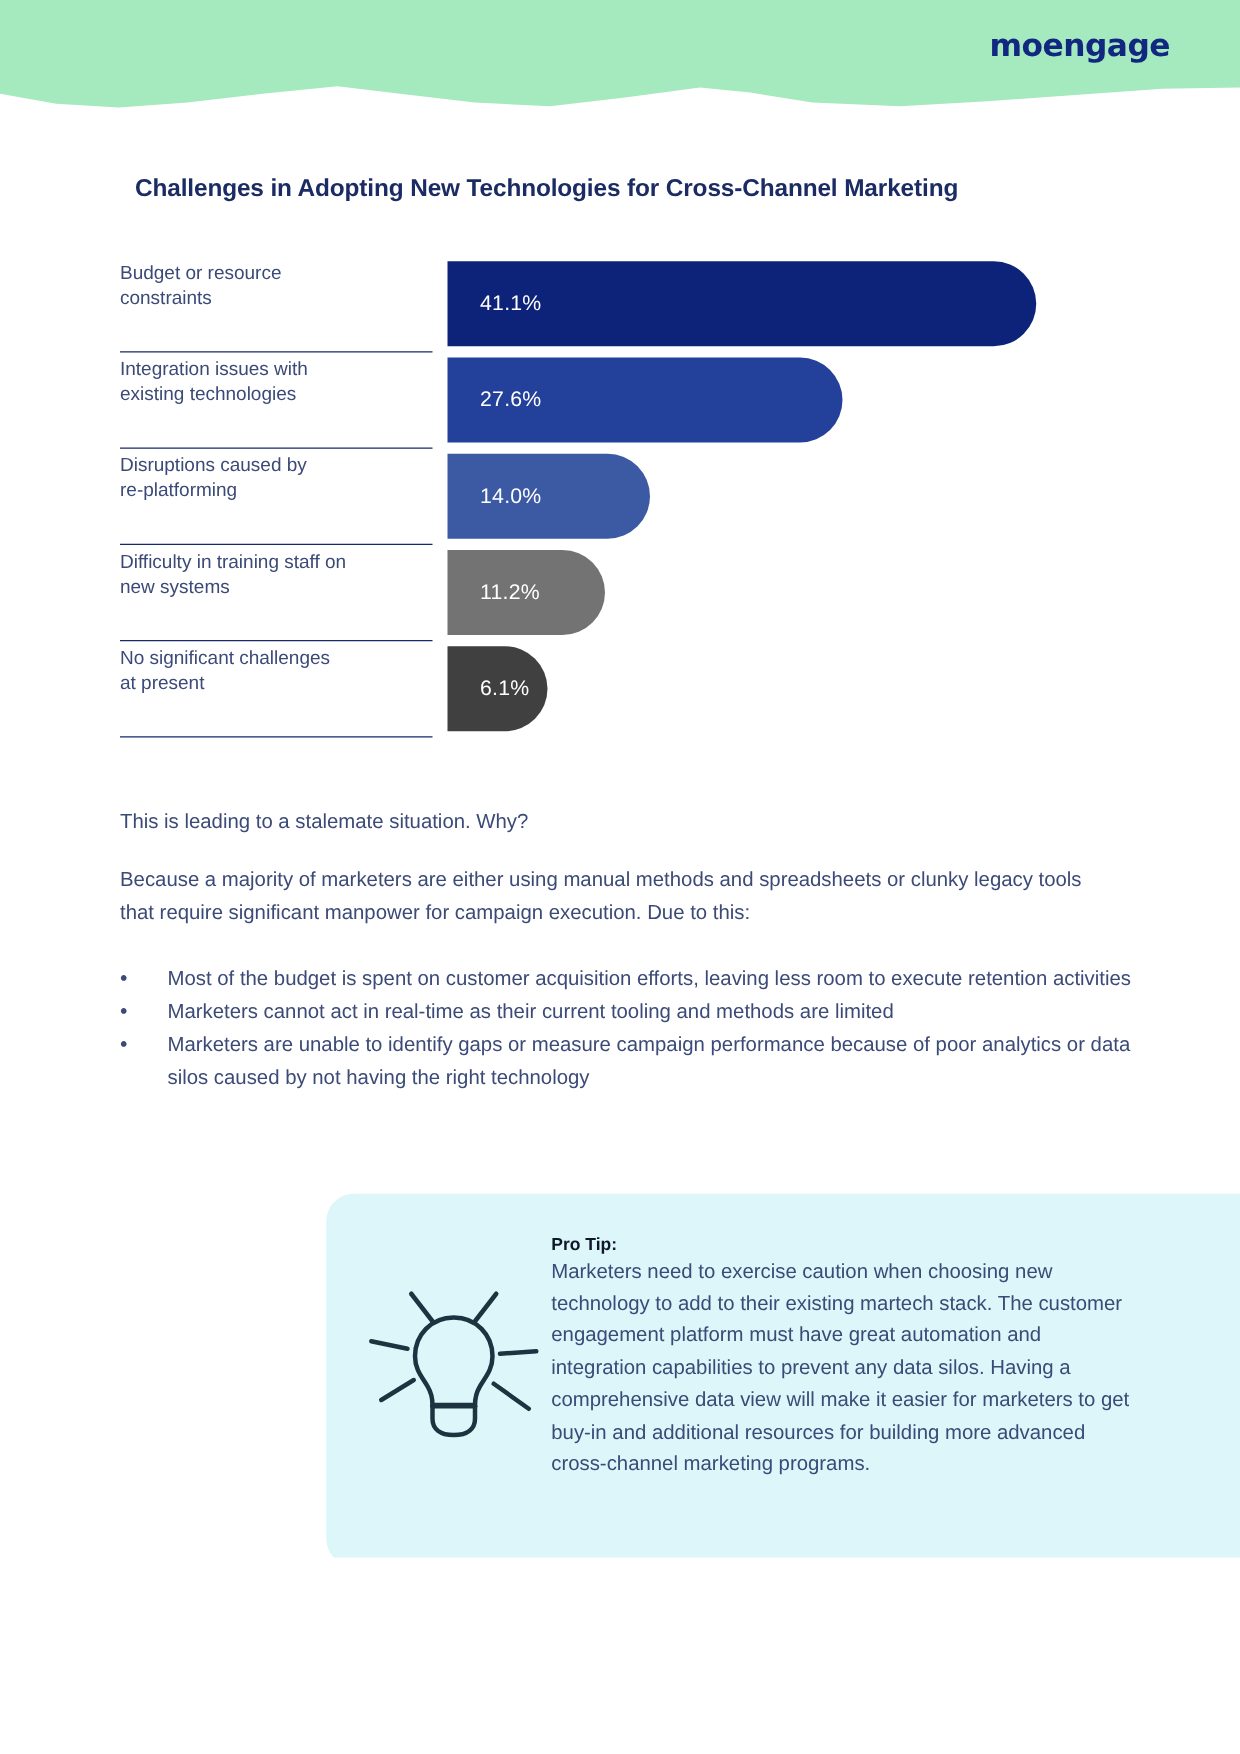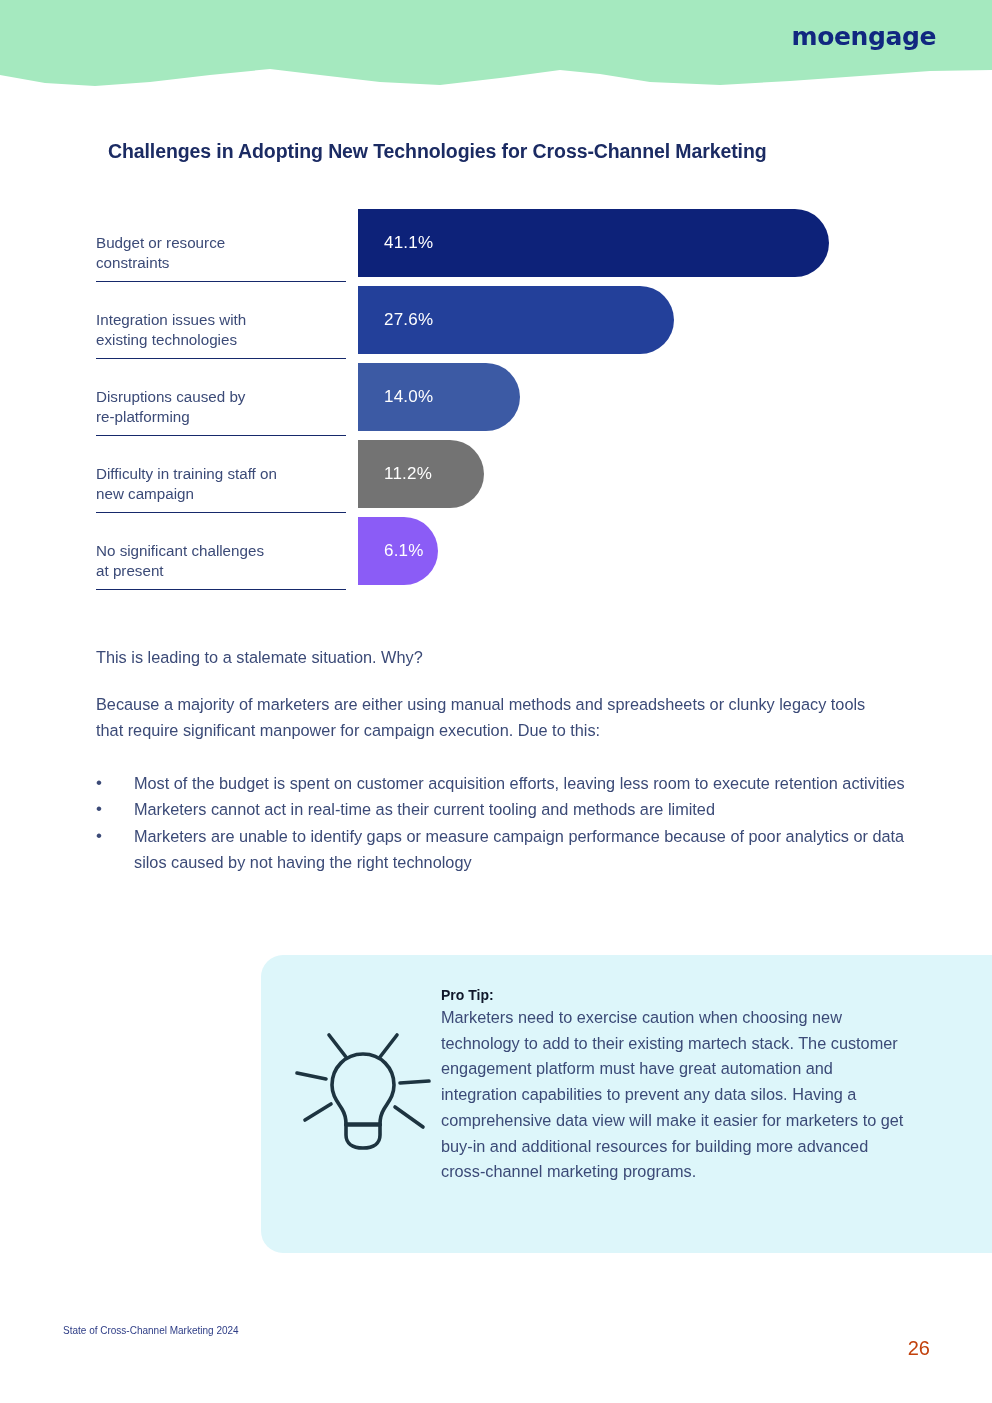--- a/index.html
+++ b/index.html
@@ -7,21 +7,21 @@
   html, body {
     width: 992px;
     height: 1403px;
     background: #ffffff;
     font-family: "Liberation Sans", sans-serif;
   }
 
   #page {
     position: relative;
     width: 992px;
-    height: 1403px;
+    height: 1246px;
     background: #ffffff;
     overflow: hidden;
   }
 
   
   #header-band {
     position: absolute;
     left: 0; top: 0;
     width: 992px;
     height: 95px;
@@ -61,21 +61,21 @@
     top: 205px;
     width: 800px;
   }
   .chart-row {
     position: relative;
     height: 77px;
   }
   .row-label {
     position: absolute;
     left: 0;
-    top: 28px;
+    top: 4px;
     width: 250px;
     font-size: 15.2px;
     line-height: 1.32;
     color: #3b4a77;
   }
   .row-rule {
     position: absolute;
     left: 0;
     bottom: 0;
     width: 250px;
@@ -236,35 +236,35 @@
       </div>
       <div class="row-rule"></div>
       <div class="bar" style="width:162px;background:#3c5aa4;">
         <span class="bar-value">14.0%</span>
       </div>
     </div>
 
     <div class="chart-row">
       <div class="row-label">
         <span>Difficulty in training staff on</span><br>
-        <span>new campaign</span>
+        <span>new systems</span>
       </div>
       <div class="row-rule"></div>
       <div class="bar" style="width:126px;background:#737373;">
         <span class="bar-value">11.2%</span>
       </div>
     </div>
 
     <div class="chart-row">
       <div class="row-label">
         <span>No significant challenges</span><br>
         <span>at present</span>
       </div>
       <div class="row-rule"></div>
-      <div class="bar" style="width:80px;background:#8b5cf6;">
+      <div class="bar" style="width:80px;background:#404040;">
         <span class="bar-value">6.1%</span>
       </div>
     </div>
 
   </div>
 
   <div id="body-copy">
     <p class="para">This is leading to a stalemate situation. Why?</p>
     <p class="para">Because a majority of marketers are either using manual methods and spreadsheets or clunky legacy tools that require significant manpower for campaign execution. Due to this:</p>
   </div>

